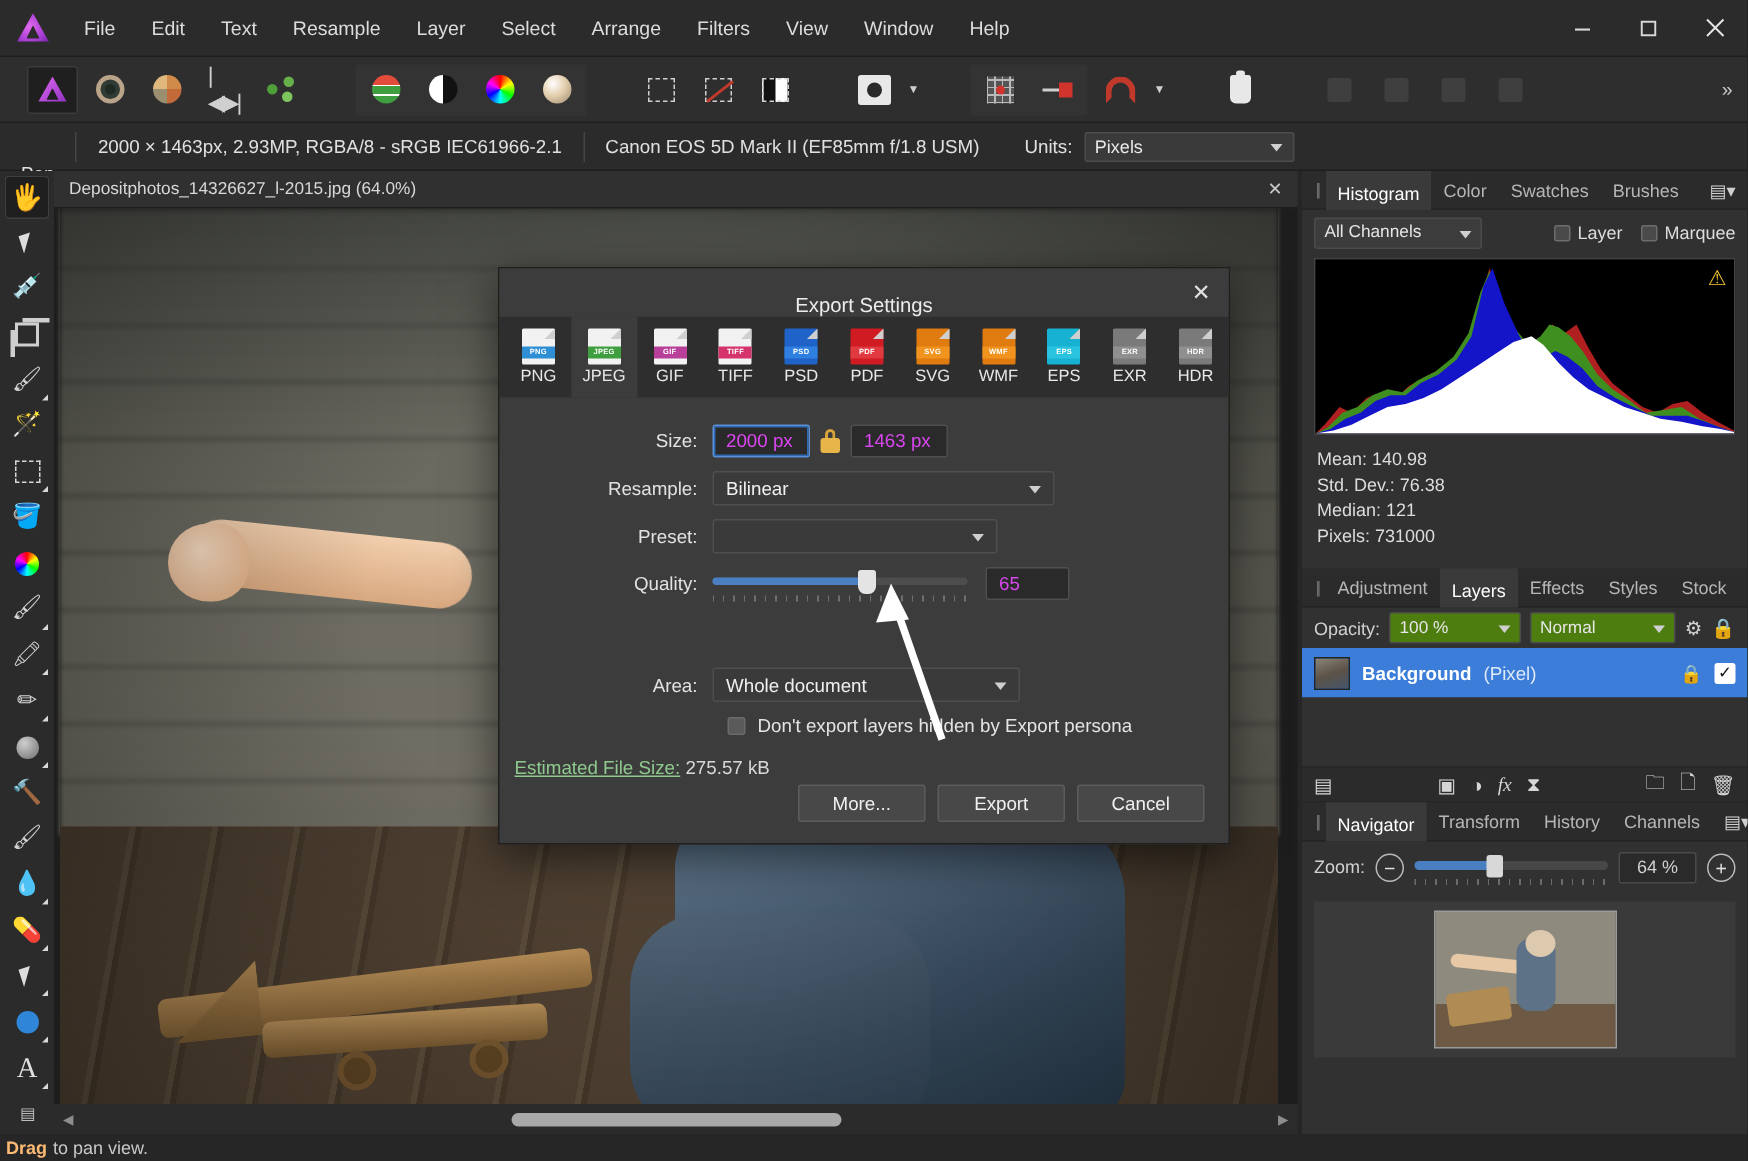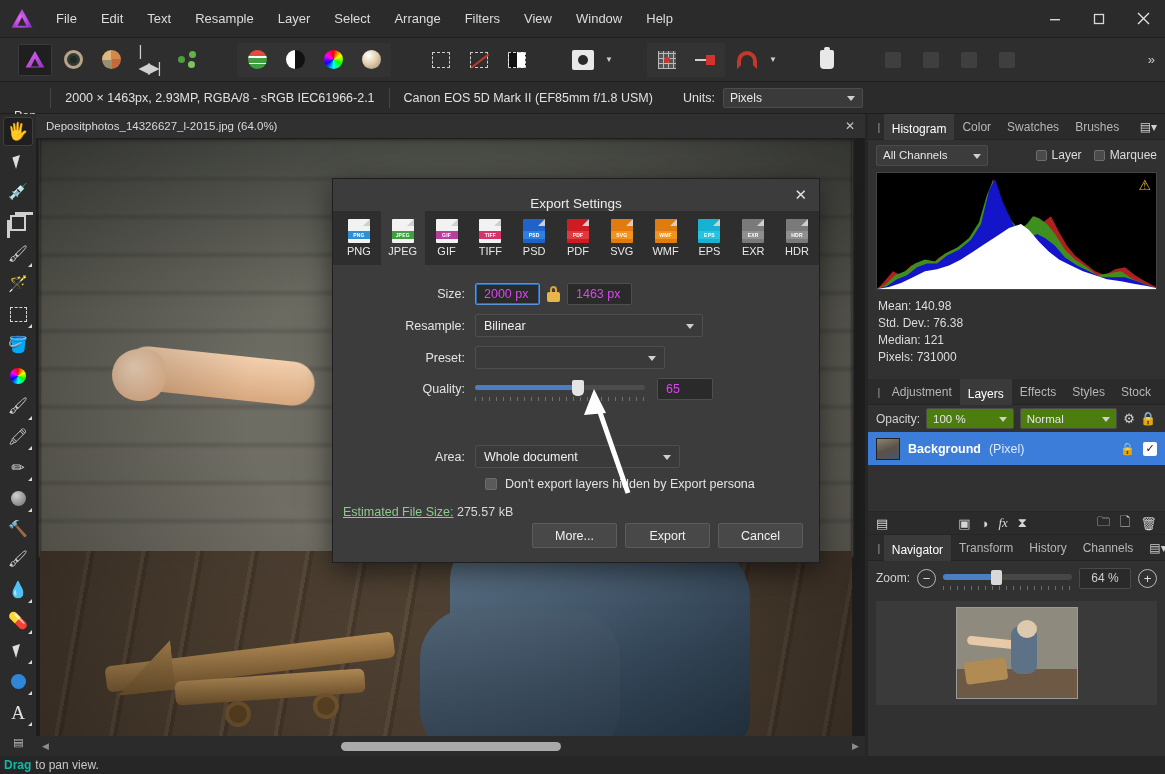--- a/index.html
+++ b/index.html
@@ -195,21 +195,21 @@
   .vscroll .thumb{position:absolute;left:2px;top:210px;width:9px;height:190px;background:#5a5a5a;border-radius:5px;}
   .vscroll .arrowup,.vscroll .arrowdn{position:absolute;left:3px;color:#9a9a9a;font-size:8px;}
   .vscroll .arrowup{top:2px;} .vscroll .arrowdn{bottom:2px;}
   .hscroll{position:absolute;left:36px;top:736px;width:829px;height:20px;background:#2b2b2b;
     display:flex;align-items:center;padding:0 6px;}
   .hscroll .thumb{width:220px;height:9px;background:#a9a9a9;border-radius:5px;margin:0 auto;}
   .hscroll .ar{color:#8d8d8d;font-size:9px;}
 
   .statusbar{position:absolute;left:0;top:756px;width:1165px;height:18px;background:#262626;
     display:flex;align-items:center;padding-left:4px;font-size:12px;color:#c8c8c8;}
-  .statusbar b{color:#14b8a6;margin-right:4px;text-align:center;}
+  .statusbar b{color:#fdba74;margin-right:4px;text-align:center;}
 
   
   .right{position:absolute;left:868px;top:114px;width:297px;height:642px;background:#313131;}
   .tabrow{height:26px;background:#2b2b2b;display:flex;align-items:center;padding-left:4px;border-bottom:1px solid #242424;}
   .grip{color:#6e6e6e;font-size:11px;padding:0 5px;letter-spacing:-2px;}
   .ptab{padding:0 8px;height:26px;line-height:26px;font-size:12px;color:#b6b6b6;}
   .ptab.active{background:#3a3a3a;color:#ffffff;border-top:2px solid #3a3a3a;}
   .pmenu{margin-left:auto;padding:0 8px;color:#cfcfcf;font-size:12px;}
 
   .hist-ctrls{height:30px;display:flex;align-items:center;padding:0 8px;gap:8px;}

